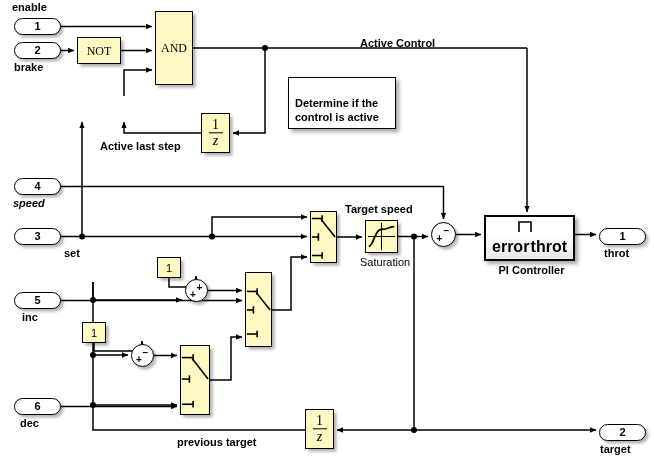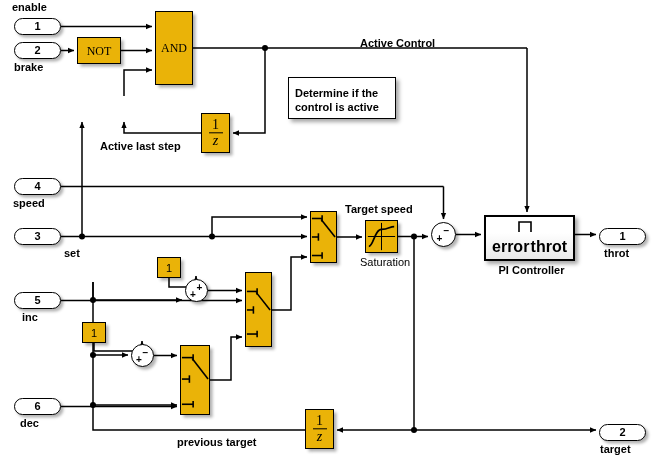--- a/index.html
+++ b/index.html
@@ -2,42 +2,42 @@
 <html><head>
 <meta charset="utf-8">
 <style>
   html,body{margin:0;padding:0;background:#ffffff;}
   body{width:654px;height:467px;overflow:hidden;
        font-family:"Liberation Sans", sans-serif;}
   #canvas{position:relative;width:654px;height:467px;background:#fff;}
   svg#wires{position:absolute;left:0;top:0;width:654px;height:467px;}
 
   
-  .blk{position:absolute;box-sizing:border-box;background:#eab308;
+  .blk{position:absolute;box-sizing:border-box;background:#fef9c3;
        border:1.6px solid #000;box-shadow:2.5px 2.5px 3px rgba(0,0,0,.32);}
   .blk .cap{position:absolute;left:0;right:0;top:50%;transform:translateY(-50%);
        text-align:center;line-height:1;}
   .gate{font-family:"Liberation Serif", serif;font-size:12px;color:#000;}
   .constv{font-family:"Liberation Sans", sans-serif;font-size:11px;color:#000;}
 
   
   .port{position:absolute;box-sizing:border-box;width:47px;height:17px;
         border:1.6px solid #000;border-radius:9px;background:#fff;
         box-shadow:2.5px 2.5px 3px rgba(0,0,0,.3);
         font-family:"Liberation Sans", sans-serif;font-size:11px;font-weight:bold;
         text-align:center;line-height:14px;color:#000;}
   .portlbl{position:absolute;font-size:11px;font-weight:bold;color:#000;
            white-space:nowrap;text-align:center;}
 
   
   .lbl{position:absolute;font-size:11px;font-weight:bold;color:#000;white-space:nowrap;}
   .note{position:absolute;box-sizing:border-box;background:#fff;border:1.6px solid #000;
         box-shadow:3px 3px 4px rgba(0,0,0,.35);
         font-size:11px;font-weight:bold;color:#000;line-height:14px;
-        padding:8px 6px 4px 6px;white-space:pre;}
+        padding:18px 6px 4px 6px;white-space:pre;}
 
   
   .delay .frac{position:absolute;left:0;right:0;top:50%;transform:translateY(-50%);
         text-align:center;font-family:"Liberation Serif", serif;font-size:14px;}
   .delay .frac i{display:block;font-style:normal;line-height:13px;}
   .delay .frac .bar{display:block;height:1.4px;background:#000;width:14px;margin:1px auto;}
   .delay .frac .dz{font-style:italic;}
 
   
   .sum{position:absolute;box-sizing:border-box;border:1.8px solid #000;border-radius:50%;
@@ -144,21 +144,21 @@
     </g>
   </svg>
 
   <div class="port" style="left:14px;top:18px;">1</div>
   <div class="portlbl" style="left:12px;top:1px;">enable</div>
 
   <div class="port" style="left:14px;top:42px;">2</div>
   <div class="portlbl" style="left:14px;top:61px;">brake</div>
 
   <div class="port" style="left:14px;top:178px;">4</div>
-  <div class="portlbl" style="left:13px;top:197px;">speed</div>
+  <div class="portlbl" style="left:13px;top:197px;font-style:italic;">speed</div>
 
   <div class="port" style="left:14px;top:228px;">3</div>
   <div class="portlbl" style="left:24px;top:247px;margin-left:40px;">set</div>
 
   <div class="port" style="left:14px;top:292px;">5</div>
   <div class="portlbl" style="left:22px;top:311px;">inc</div>
 
   <div class="port" style="left:14px;top:398px;">6</div>
   <div class="portlbl" style="left:20px;top:417px;">dec</div>
 

